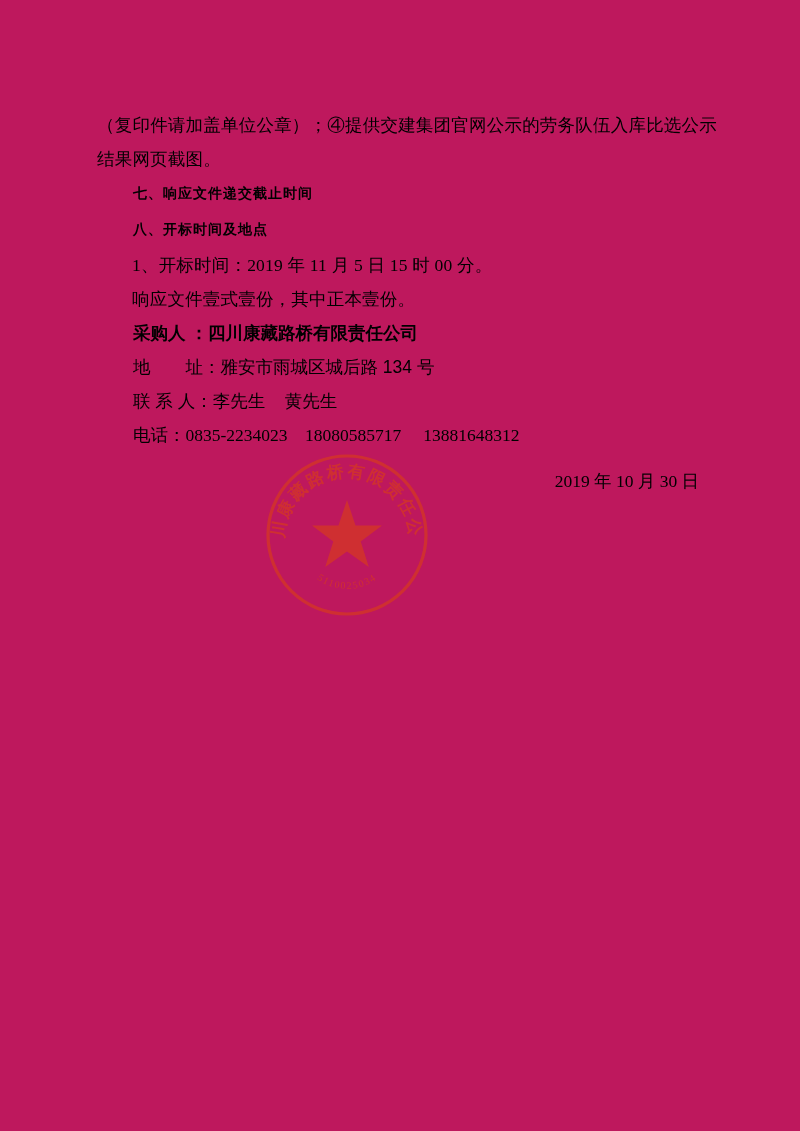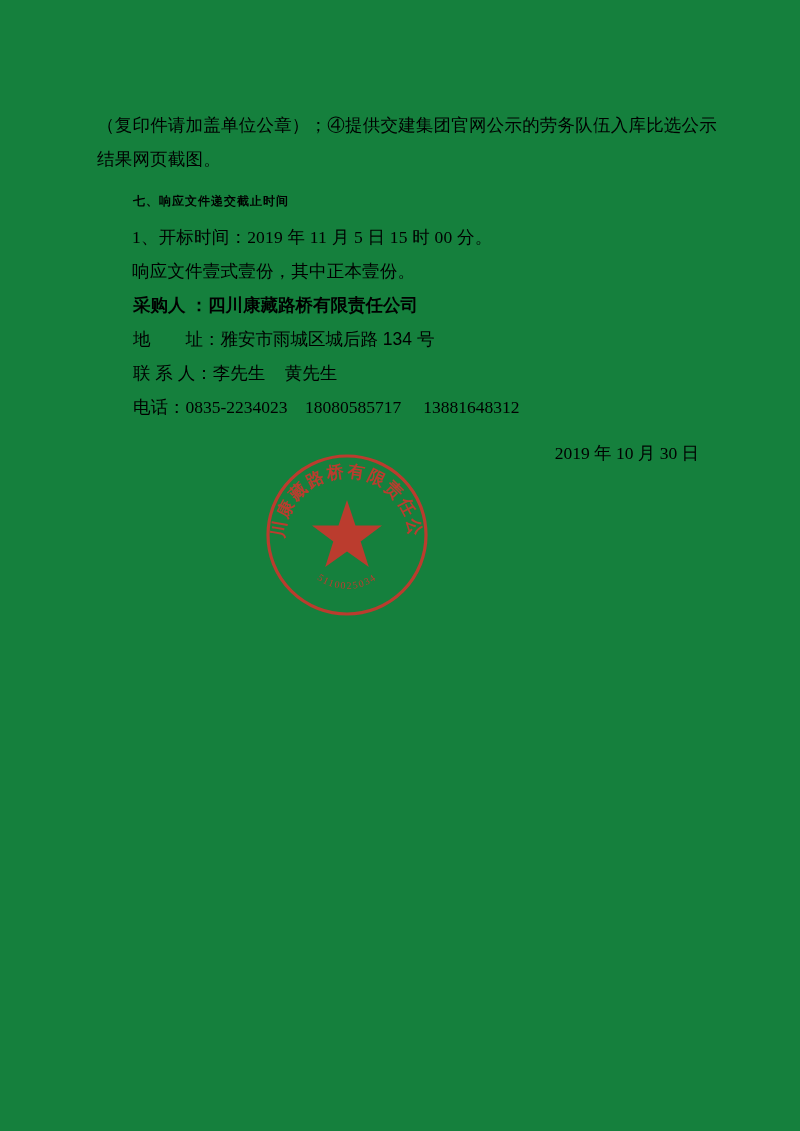--- a/index.html
+++ b/index.html
@@ -13,44 +13,43 @@
     position: relative;
     font-family: "Liberation Serif", serif;
     color: #000000;
     overflow: hidden;
   }
   .page {
     position: absolute;
     left: 0; top: 0;
     width: 800px;
     height: 1131px;
-    background: #15803d;
+    background: #be185d;
   }
   .content {
     position: absolute;
     left: 97px;
     top: 108px;
     width: 620px;
   }
   .para {
     font-size: 17.5px;
     line-height: 34px;
     letter-spacing: 0.2px;
     text-align: justify;
   }
   .indent {
     text-indent: 35px;
   }
   .heading {
-    font-size: 12px;
+    font-size: 14px;
     font-weight: bold;
     line-height: 36px;
     text-indent: 36px;
-    font-family: Liberation Mono, monospace;
-    margin-top: 8px;
+    font-family: Liberation Serif, serif;
   }
   .heading-sp {
     letter-spacing: 1px;
   }
   .contact-line {
     font-size: 17.5px;
     line-height: 34px;
     text-indent: 36px;
     font-family: "Liberation Sans", sans-serif;
   }
@@ -86,20 +85,21 @@
 
 <div class="page">
 
   <div class="content">
 
     <div class="para">（复印件请加盖单位公章）；④提供交建集团官网公示的劳务队伍入库比选公示结果网页截图。</div>
 
     <div class="heading heading-sp">七、响应文件递交截止时间</div>
 
 
+    <div class="heading heading-sp">八、开标时间及地点</div>
 
     <div class="para indent">1、开标时间：2019 年 11 月 5 日 15 时 00 分。</div>
 
 
 
     <div class="para indent">响应文件壹式壹份，其中正本壹份。</div>
 
 
     <div class="contact-line">
       <span class="label-bold">采购人 ：</span><span class="label-bold">四川康藏路桥有限责任公司</span>

